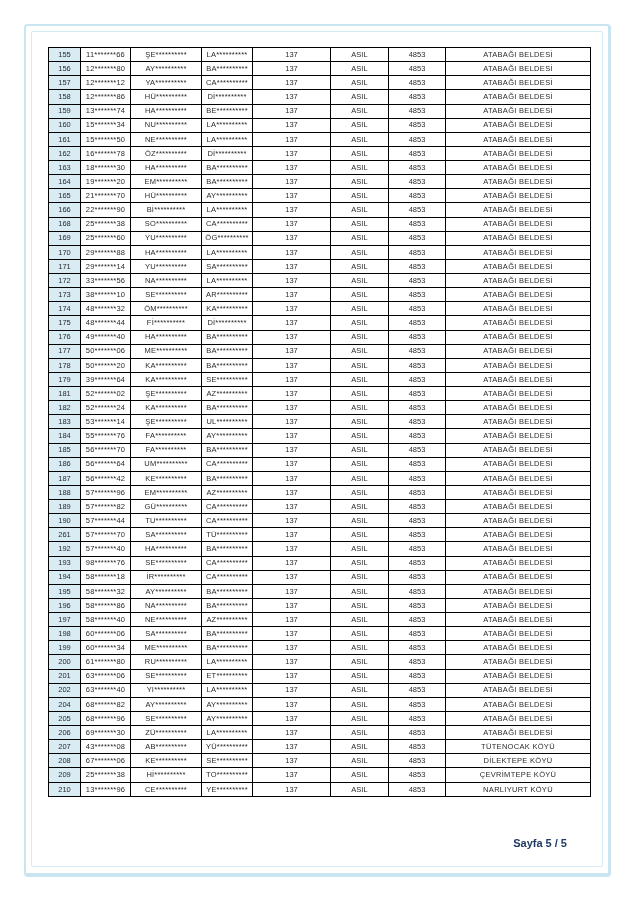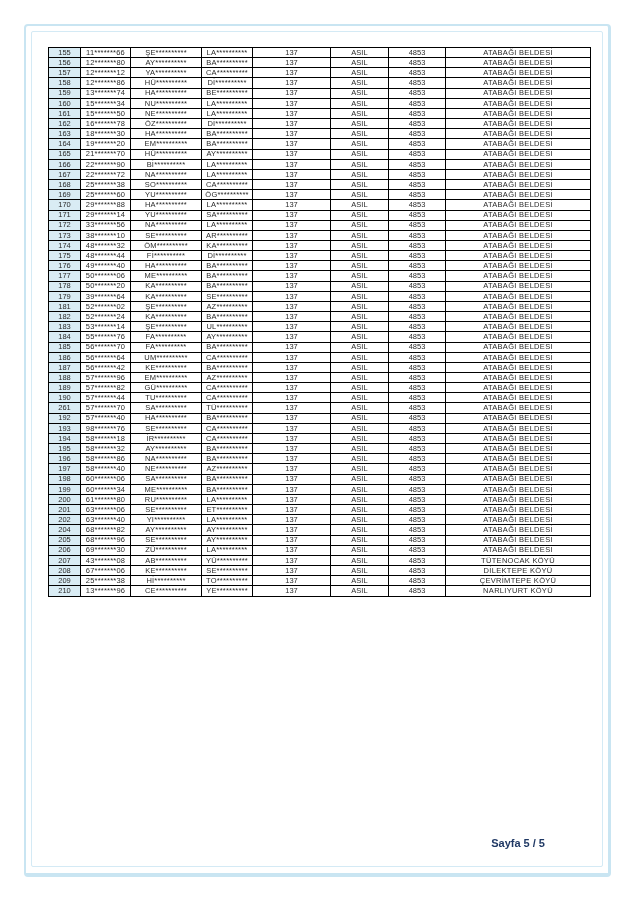--- a/index.html
+++ b/index.html
@@ -14,40 +14,40 @@
     position:absolute; left:24px; top:24px; right:24px; bottom:23px;
     border:2px solid #c9e5f2; border-right-width:3px; border-bottom-width:4px;
     border-radius:4px; pointer-events:none;
   }
   .frame-inner {
     position:absolute; left:31px; top:31px; right:32px; bottom:33px;
     border:1px solid #d4eaf5; border-radius:2px; pointer-events:none;
   }
   table.list {
     position:absolute; left:48px; top:47px;
-    width:542px; height:550px;
+    width:542px; height:750px;
     border-collapse:collapse; table-layout:fixed;
   }
   table.list td {
     border:1px solid #000000;
     font-size:7.5px; line-height:1;
     color:#2b2b2b;
     padding:0 2px;
     vertical-align:middle;
     text-align:center;
     white-space:nowrap; overflow:hidden;
   }
   td.c0 { background:#d9ecf4; color:#3a3a3a; }
   td.c1 { letter-spacing:0.2px; }
   td.c2, td.c3 { text-align:left; padding-left:3px; letter-spacing:0.2px; }
   td.c7 { font-weight:normal; letter-spacing:0.3px; }
   td.loc-belde { color:#15202e; }
   td.loc-koyu  { color:#1f3864; }
   .page-footer {
-    position:absolute; top:837px; right:90px;
+    position:absolute; top:837px; right:68px;
     font-size:11px; font-weight:bold; color:#1f3864;
   }
 </style>
 </head>
 <body>
 
 <div>
   <div class="frame-outer"></div>
   <div class="frame-inner"></div>
 
@@ -177,30 +177,20 @@
           <td class="c0">166</td>
           <td class="c1">22*******90</td>
           <td class="c2">Bİ**********</td>
           <td class="c3">LA**********</td>
           <td class="c4">137</td>
           <td class="c5">ASIL</td>
           <td class="c6">4853</td>
           <td class="c7 loc-belde">ATABAĞI BELDESİ</td>
         </tr>
         <tr>
-          <td class="c0">167</td>
-          <td class="c1">22*******72</td>
-          <td class="c2">NA**********</td>
-          <td class="c3">LA**********</td>
-          <td class="c4">137</td>
-          <td class="c5">ASIL</td>
-          <td class="c6">4853</td>
-          <td class="c7 loc-belde">ATABAĞI BELDESİ</td>
-        </tr>
-        <tr>
           <td class="c0">168</td>
           <td class="c1">25*******38</td>
           <td class="c2">SO**********</td>
           <td class="c3">CA**********</td>
           <td class="c4">137</td>
           <td class="c5">ASIL</td>
           <td class="c6">4853</td>
           <td class="c7 loc-belde">ATABAĞI BELDESİ</td>
         </tr>
         <tr>

